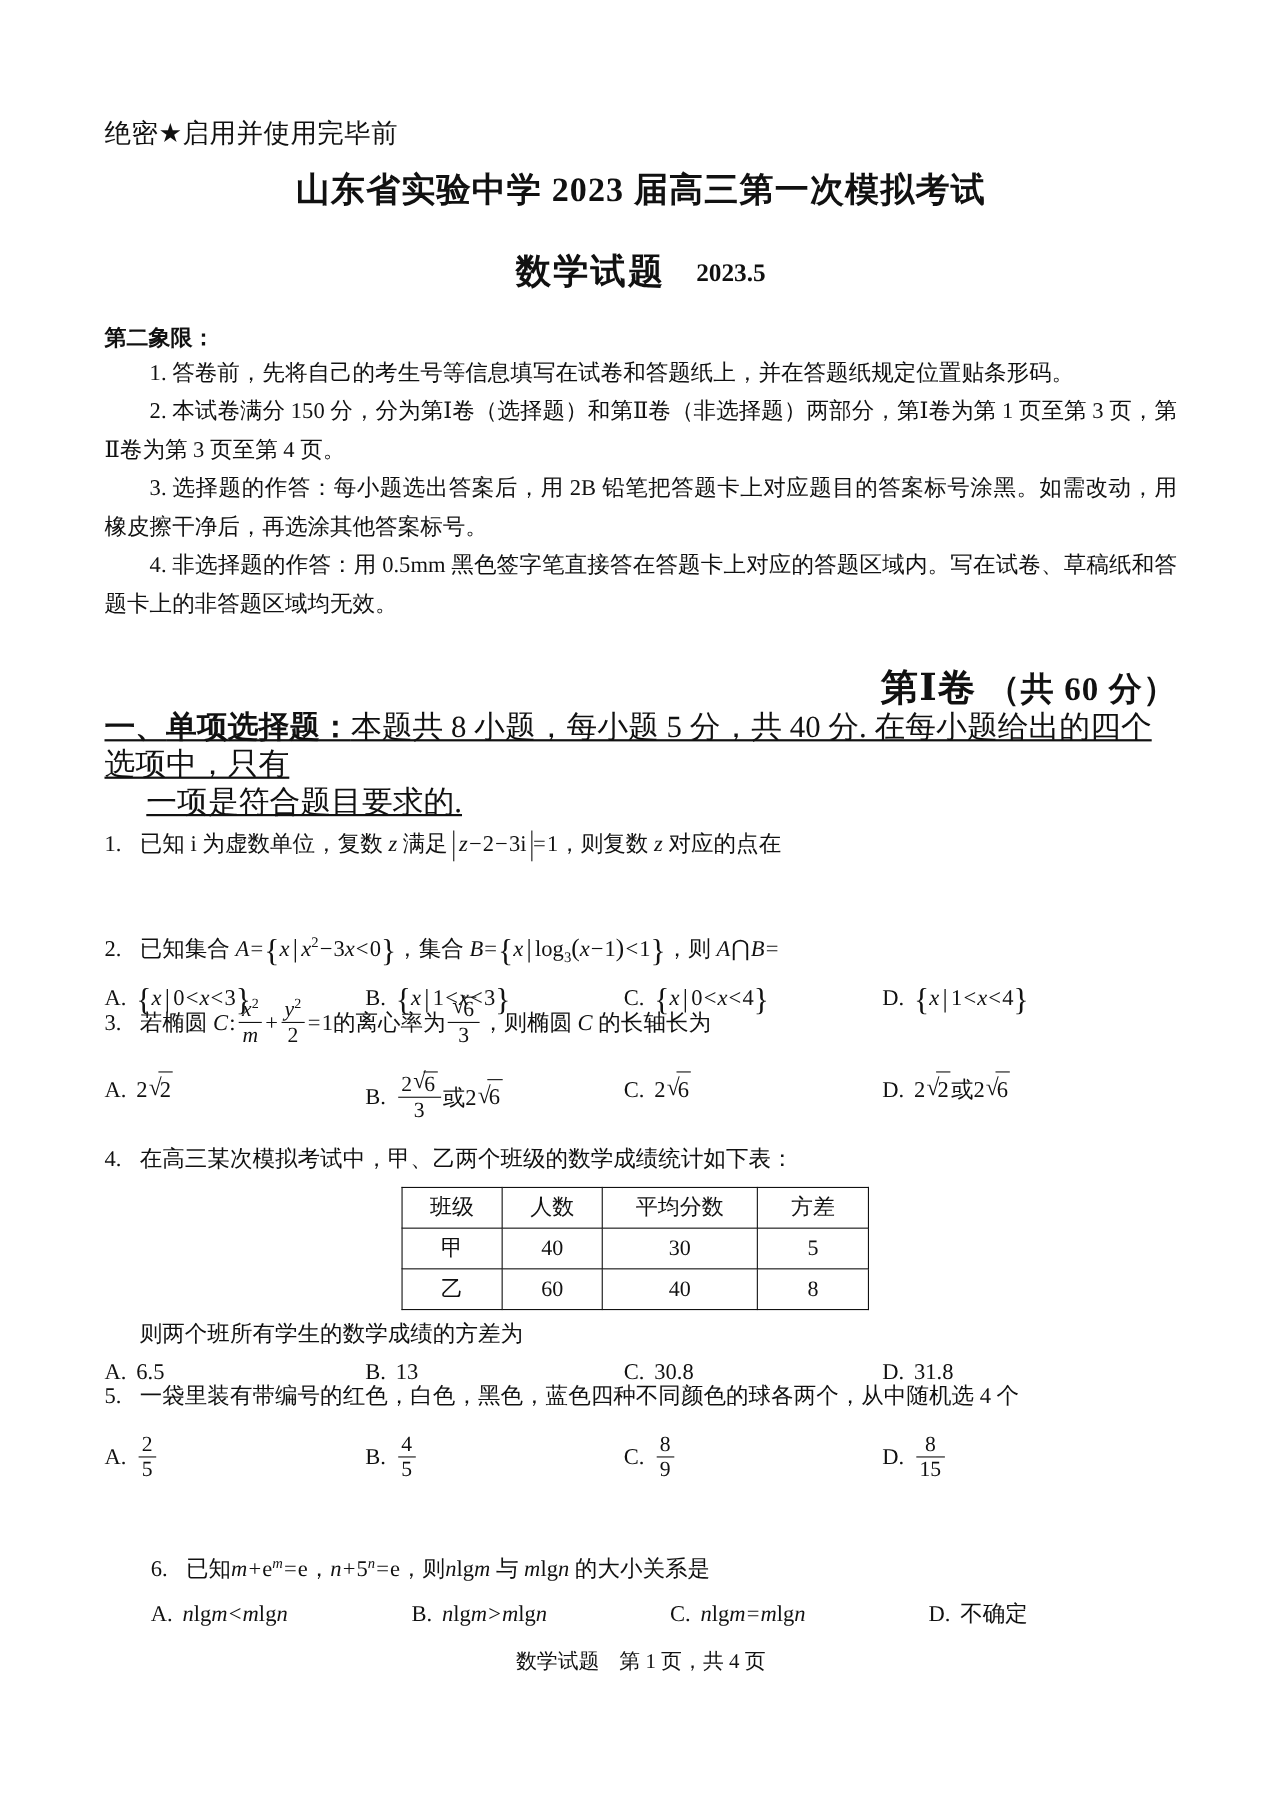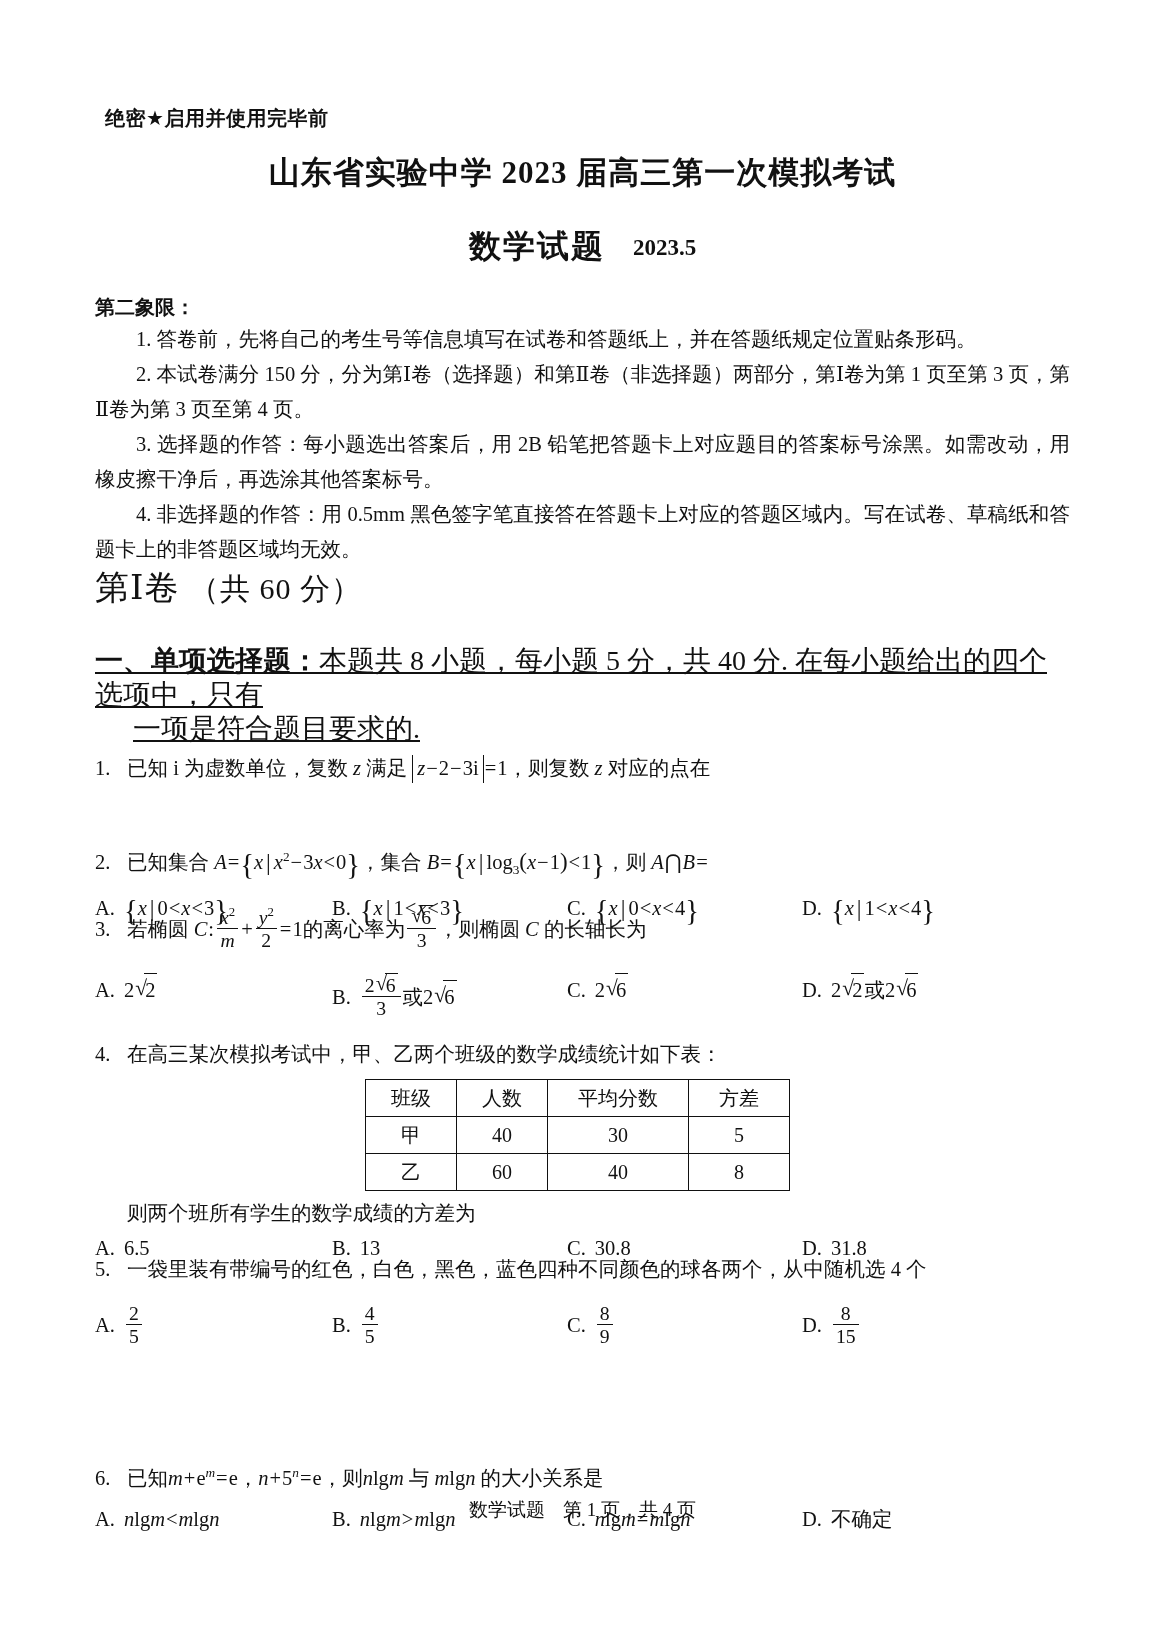--- a/index.html
+++ b/index.html
@@ -25,25 +25,25 @@
   .inner {
     position: absolute;
     left: 95px;
     top: 0;
     width: 975px;
   }
 
   
   .secret-line {
     position: absolute;
-    left: 10px;
+    left: 0;
     top: 105px;
     font-family: "Liberation Sans", "DejaVu Sans", sans-serif;
-    font-weight: bold;
-    font-size: 20px;
+    font-weight: normal;
+    font-size: 24px;
     letter-spacing: 0.5px;
   }
   .doc-title {
     position: absolute;
     left: 0;
     top: 152px;
     width: 975px;
     text-align: center;
     font-family: "Liberation Serif", "DejaVu Serif", serif;
     font-weight: bold;
@@ -92,24 +92,24 @@
   }
   .notice-body p {
     margin: 0;
     text-indent: 2em;
   }
 
   
   .vol-title {
     position: absolute;
     left: 0;
-    top: 565px;
-    width: 975px;
-    text-align: left;
-    font-weight: normal;
+    top: 602px;
+    width: 975px;
+    text-align: right;
+    font-weight: bold;
     font-size: 34px;
     letter-spacing: 1px;
   }
   .vol-title .num { font-size: 30px; }
 
   .sec-head {
     position: absolute;
     left: 0;
     top: 644px;
     width: 975px;
@@ -347,21 +347,21 @@
       <span class="q-num">5.</span><span class="q-body">一袋里装有带编号的红色，白色，黑色，蓝色四种不同颜色的球各两个，从中随机选 4 个</span>
     </span>
     <span class="opts tall" style="margin-top:16px;">
       <span class="opt c1"><span class="lbl">A.</span><span class="frac"><span class="num-part">2</span><span class="den-part">5</span></span></span>
       <span class="opt c2"><span class="lbl">B.</span><span class="frac"><span class="num-part">4</span><span class="den-part">5</span></span></span>
       <span class="opt c3"><span class="lbl">C.</span><span class="frac"><span class="num-part">8</span><span class="den-part">9</span></span></span>
       <span class="opt c4"><span class="lbl">D.</span><span class="frac"><span class="num-part">8</span><span class="den-part">15</span></span></span>
     </span>
   </div>
 
-  <div class="q" style="top:1456px;">
+  <div class="q" style="top:1404px;margin-left:42px;">
     <span class="q-stem">
       <span class="q-num">6.</span><span class="q-body">已知<span class="mi">m</span><span class="mo">+</span><span class="mn">e</span><sup class="exp">m</sup><span class="mo">=</span><span class="mn">e</span>，<span class="mi">n</span><span class="mo">+</span><span class="mn">5</span><sup class="exp">n</sup><span class="mo">=</span><span class="mn">e</span>，则<span class="mi">n</span><span class="mn">lg</span><span class="mi">m</span> 与 <span class="mi">m</span><span class="mn">lg</span><span class="mi">n</span> 的大小关系是</span>
     </span>
     <span class="opts" style="margin-top:8px;">
       <span class="opt c1"><span class="lbl">A.</span><span class="mi">n</span><span class="mn">lg</span><span class="mi">m</span><span class="mo">&lt;</span><span class="mi">m</span><span class="mn">lg</span><span class="mi">n</span></span>
       <span class="opt c2"><span class="lbl">B.</span><span class="mi">n</span><span class="mn">lg</span><span class="mi">m</span><span class="mo">&gt;</span><span class="mi">m</span><span class="mn">lg</span><span class="mi">n</span></span>
       <span class="opt c3"><span class="lbl">C.</span><span class="mi">n</span><span class="mn">lg</span><span class="mi">m</span><span class="mo">=</span><span class="mi">m</span><span class="mn">lg</span><span class="mi">n</span></span>
       <span class="opt c4"><span class="lbl">D.</span><span>不确定</span></span>
     </span>
   </div>

